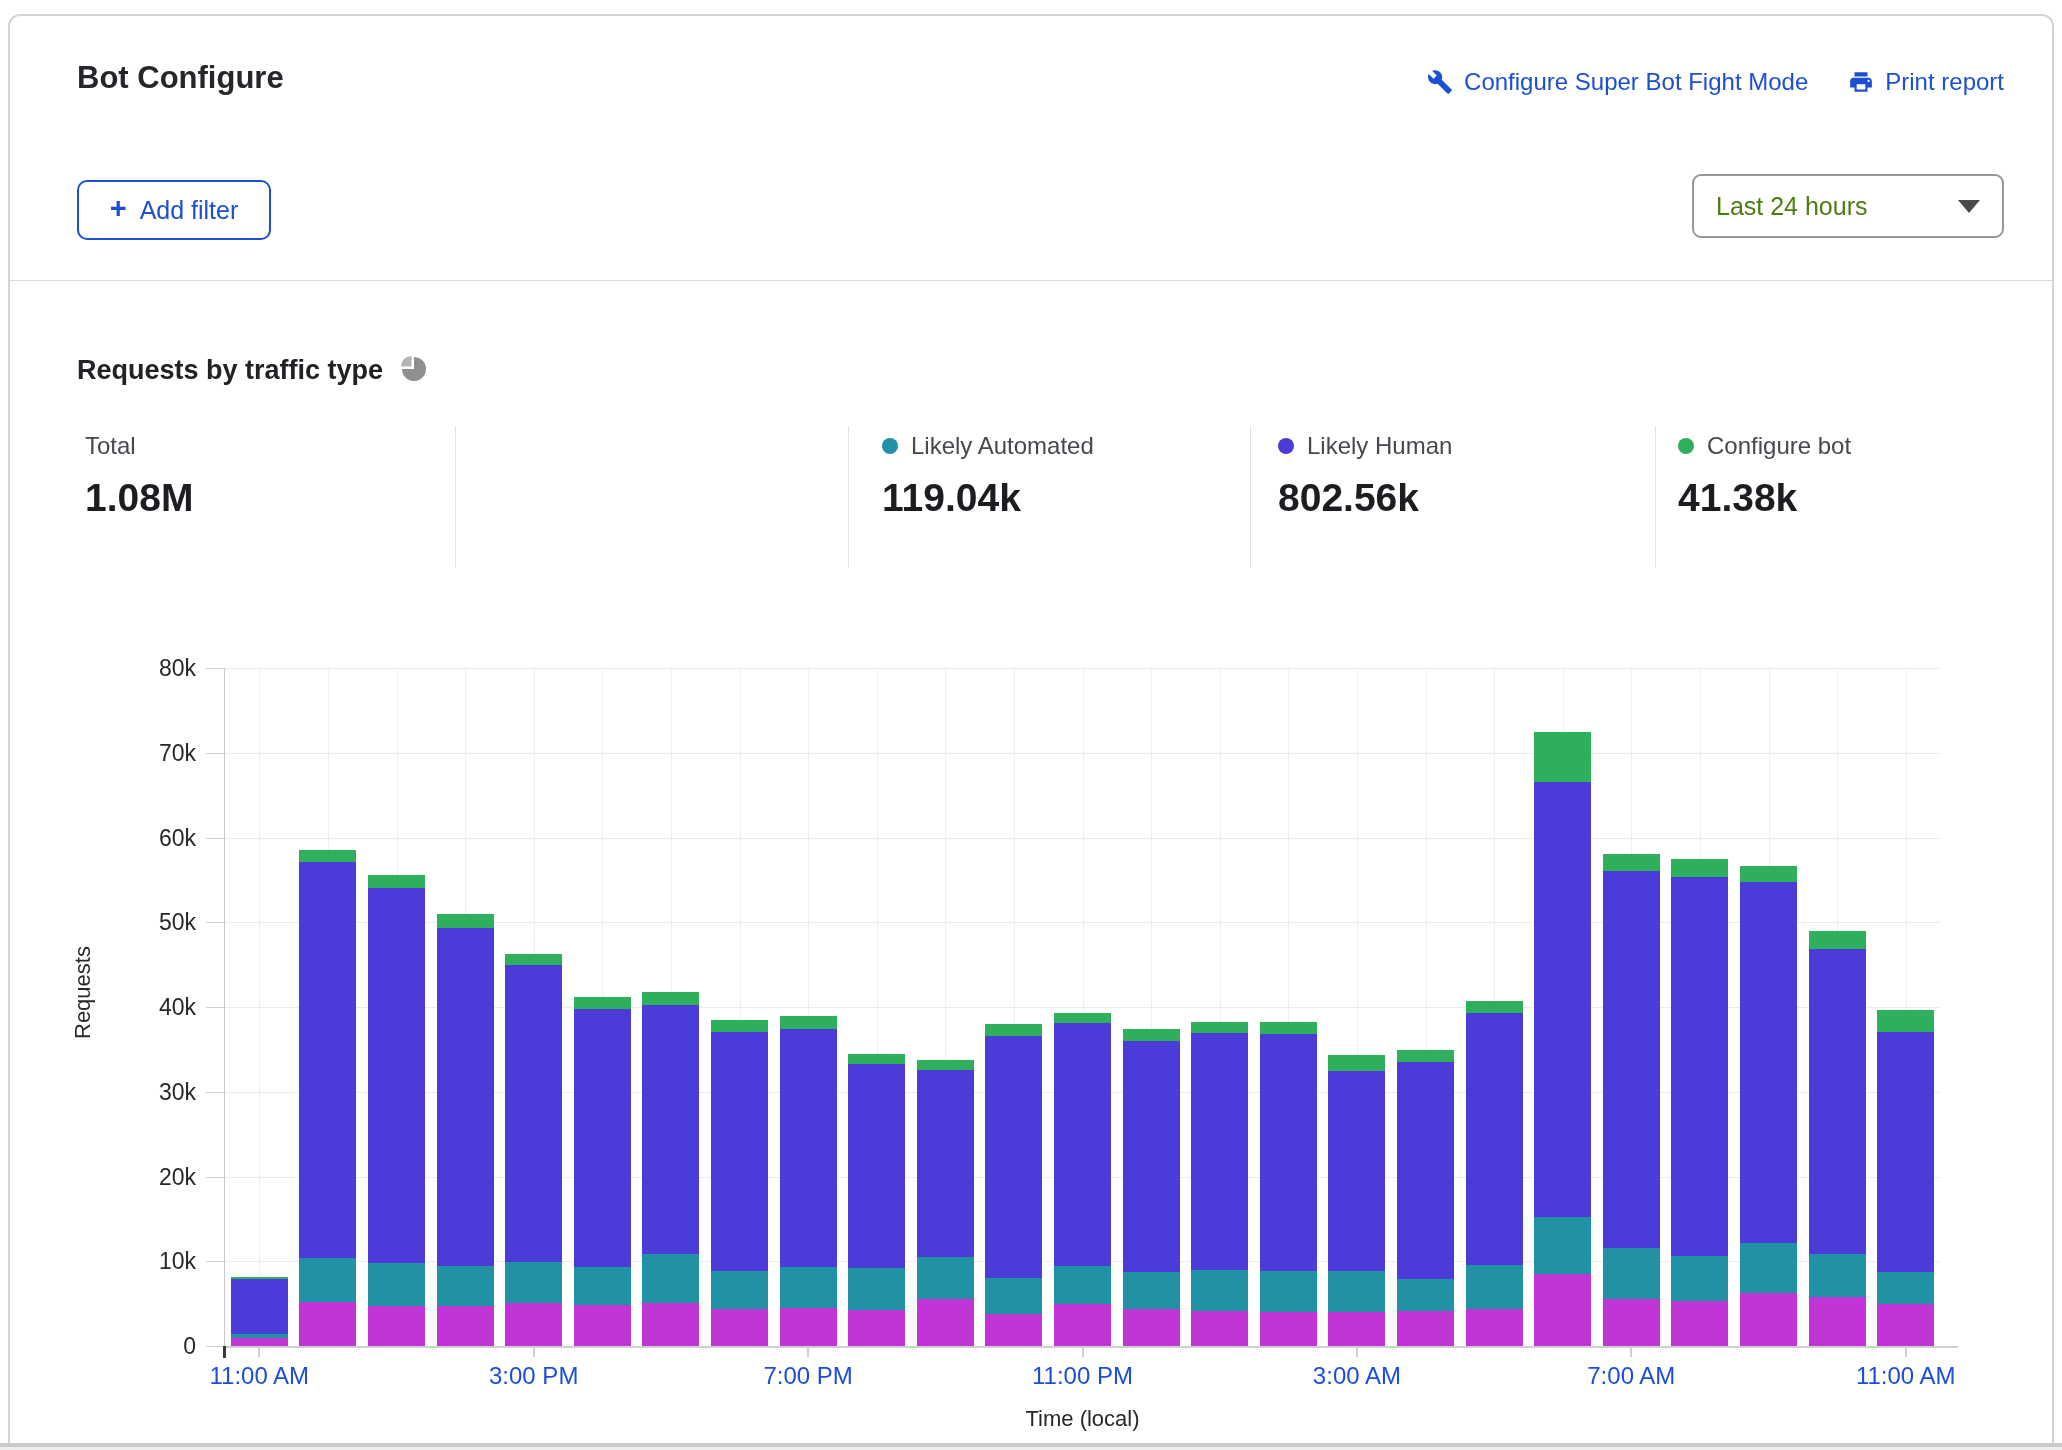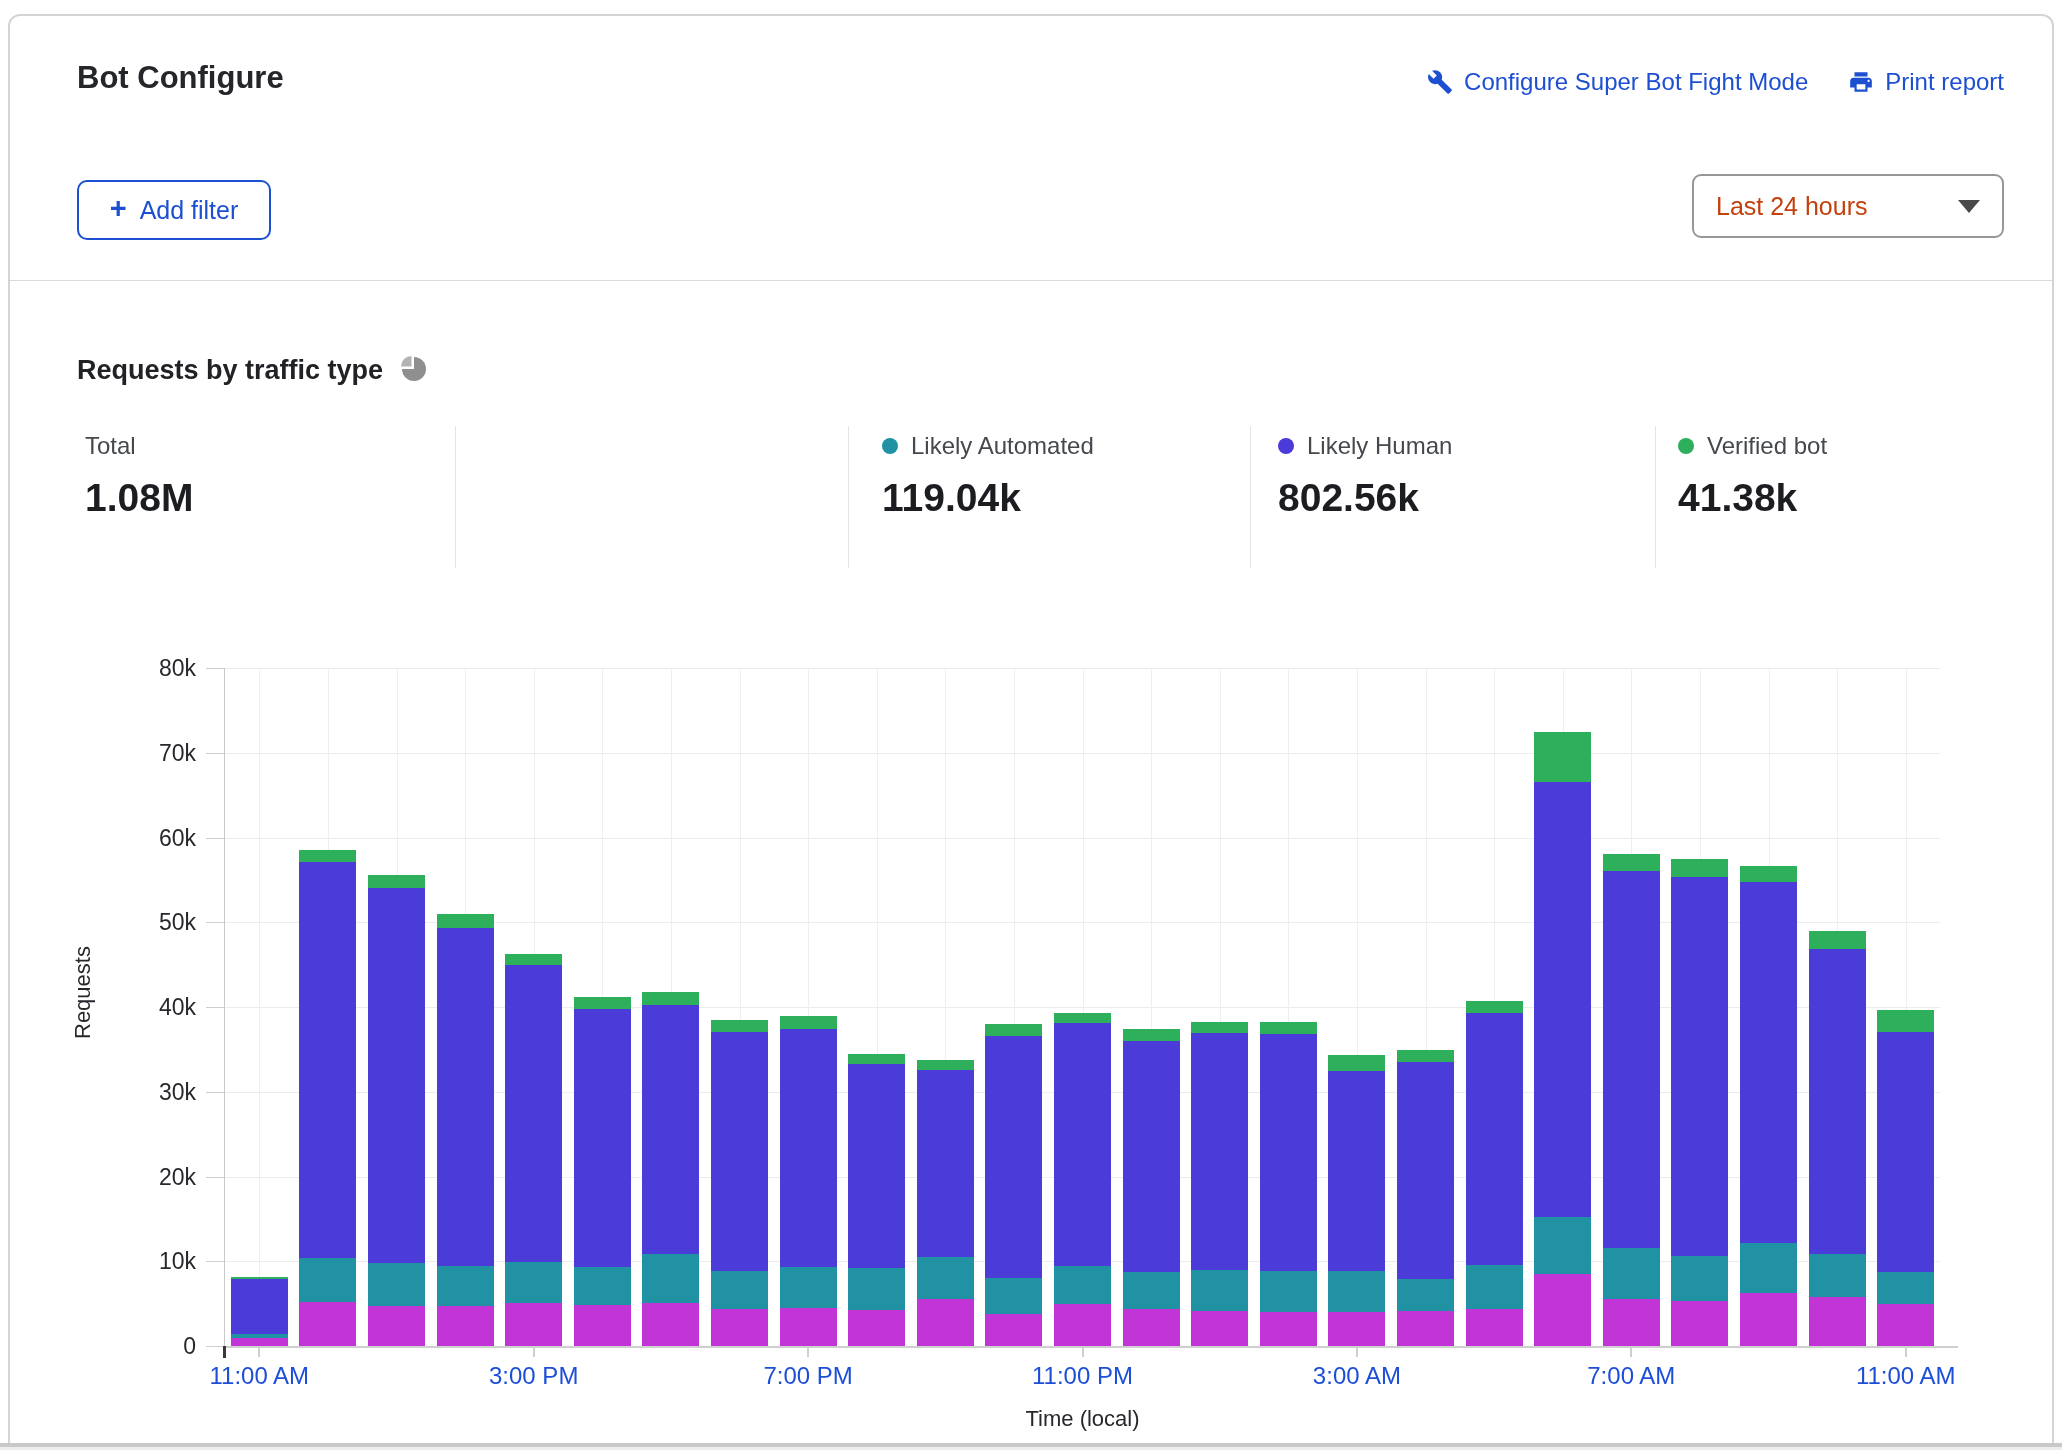--- a/index.html
+++ b/index.html
@@ -20,21 +20,21 @@
   .btn-add-filter {
     position:absolute; left:67px; top:164px; width:194px; height:60px;
     border:2.5px solid #1D4FD1; border-radius:10px; background:#fff; color:#1D4FD1;
     display:flex; align-items:center; justify-content:center; gap:13px;
     font-size:25px; cursor:pointer; font-family:"Liberation Sans", sans-serif;
   }
   .btn-add-filter .plus { font-size:29px; font-weight:bold; line-height:1; margin-top:-3px; }
   .dropdown {
     position:absolute; right:48px; top:158px; width:312px; height:64px;
     border:2px solid #979797; border-radius:9px; background:#fff;
-    display:flex; align-items:center; font-size:25px; color:#c2410c; padding:0 22px; cursor:pointer;
+    display:flex; align-items:center; font-size:25px; color:#4d7c0f; padding:0 22px; cursor:pointer;
   }
   .chevron { margin-left:auto; width:0; height:0; border-left:11px solid transparent;
     border-right:11px solid transparent; border-top:13px solid #4a4a4a; }
   .header-divider { position:absolute; left:0; top:264px; width:100%; height:1px; background:#dadada; }
 
   .section-title-row { position:absolute; left:67px; top:338px; display:flex; align-items:center; gap:16px; }
   .section-title { font-size:27px; font-weight:bold; color:#202225; }
 
   .stats { position:absolute; left:0; top:406px; width:100%; height:156px; }
   .stat-block { position:absolute; top:10px; }
@@ -140,21 +140,21 @@
       <div class="stat-label-row">
         <span class="dot" style="background: rgb(75, 59, 216);"></span>
         <span>Likely Human</span>
       </div>
       <div class="stat-value">802.56k</div>
     </div>
     <div class="stat-divider" style="left:1645px"></div>
     <div class="stat-block" style="left:1668px">
       <div class="stat-label-row">
         <span class="dot" style="background: rgb(46, 175, 91);"></span>
-        <span>Verified bot</span>
+        <span>Configure bot</span>
       </div>
       <div class="stat-value">41.38k</div>
     </div>
   </div>
 
   <div class="y-axis-title">Requests</div>
   <div class="y-labels" id="y-labels">
       <div class="yl" style="top: 679px;">0</div>
       <div class="yl" style="top: 594.25px;">10k</div>
       <div class="yl" style="top: 509.5px;">20k</div>

